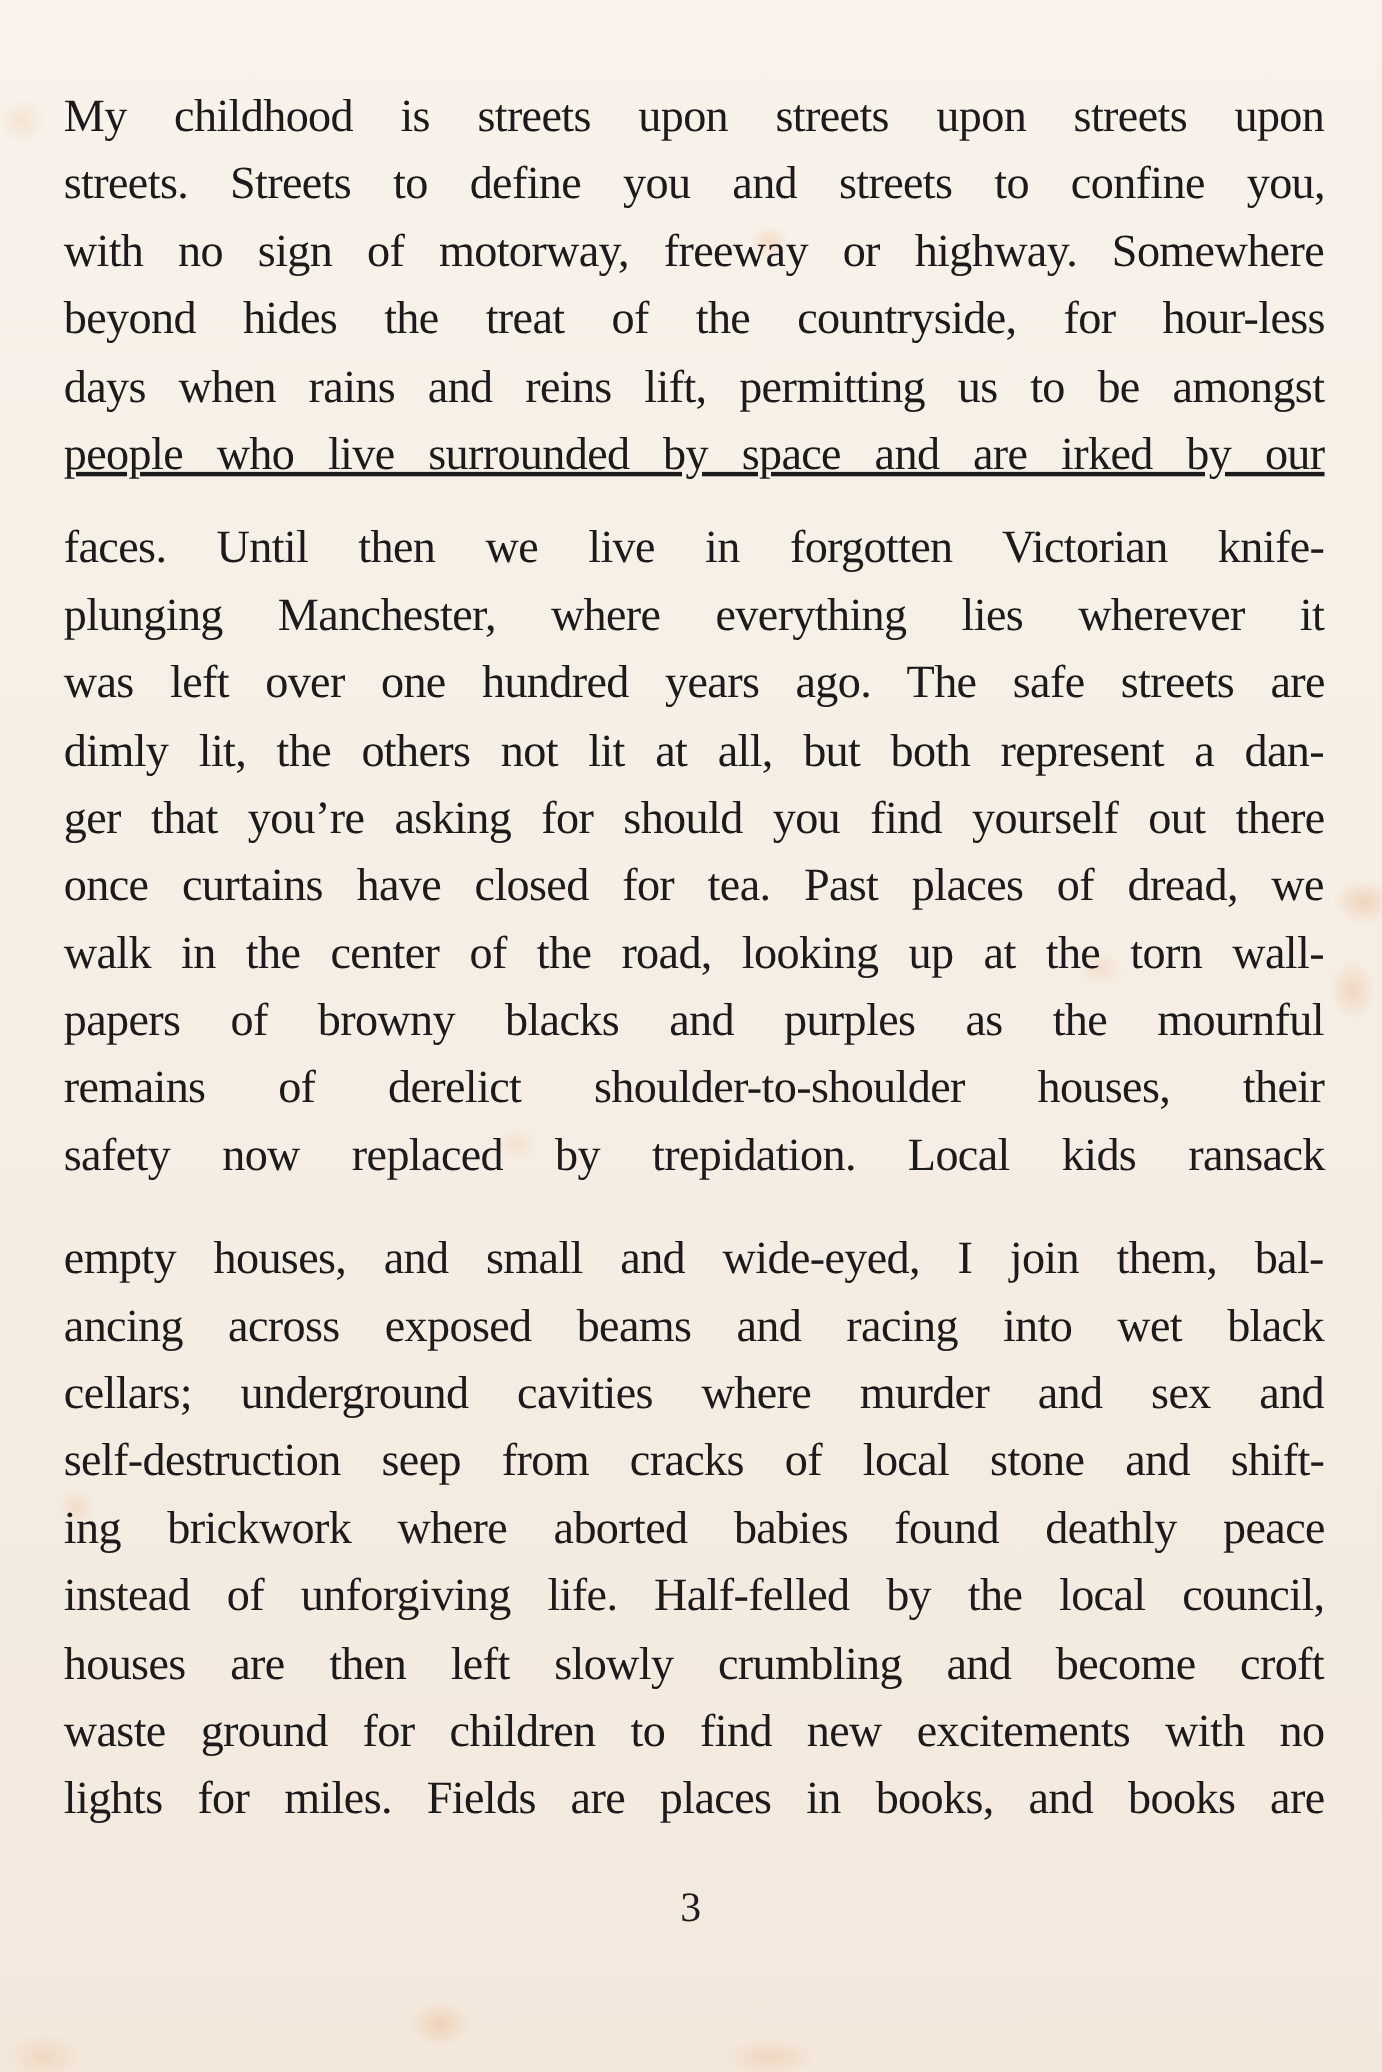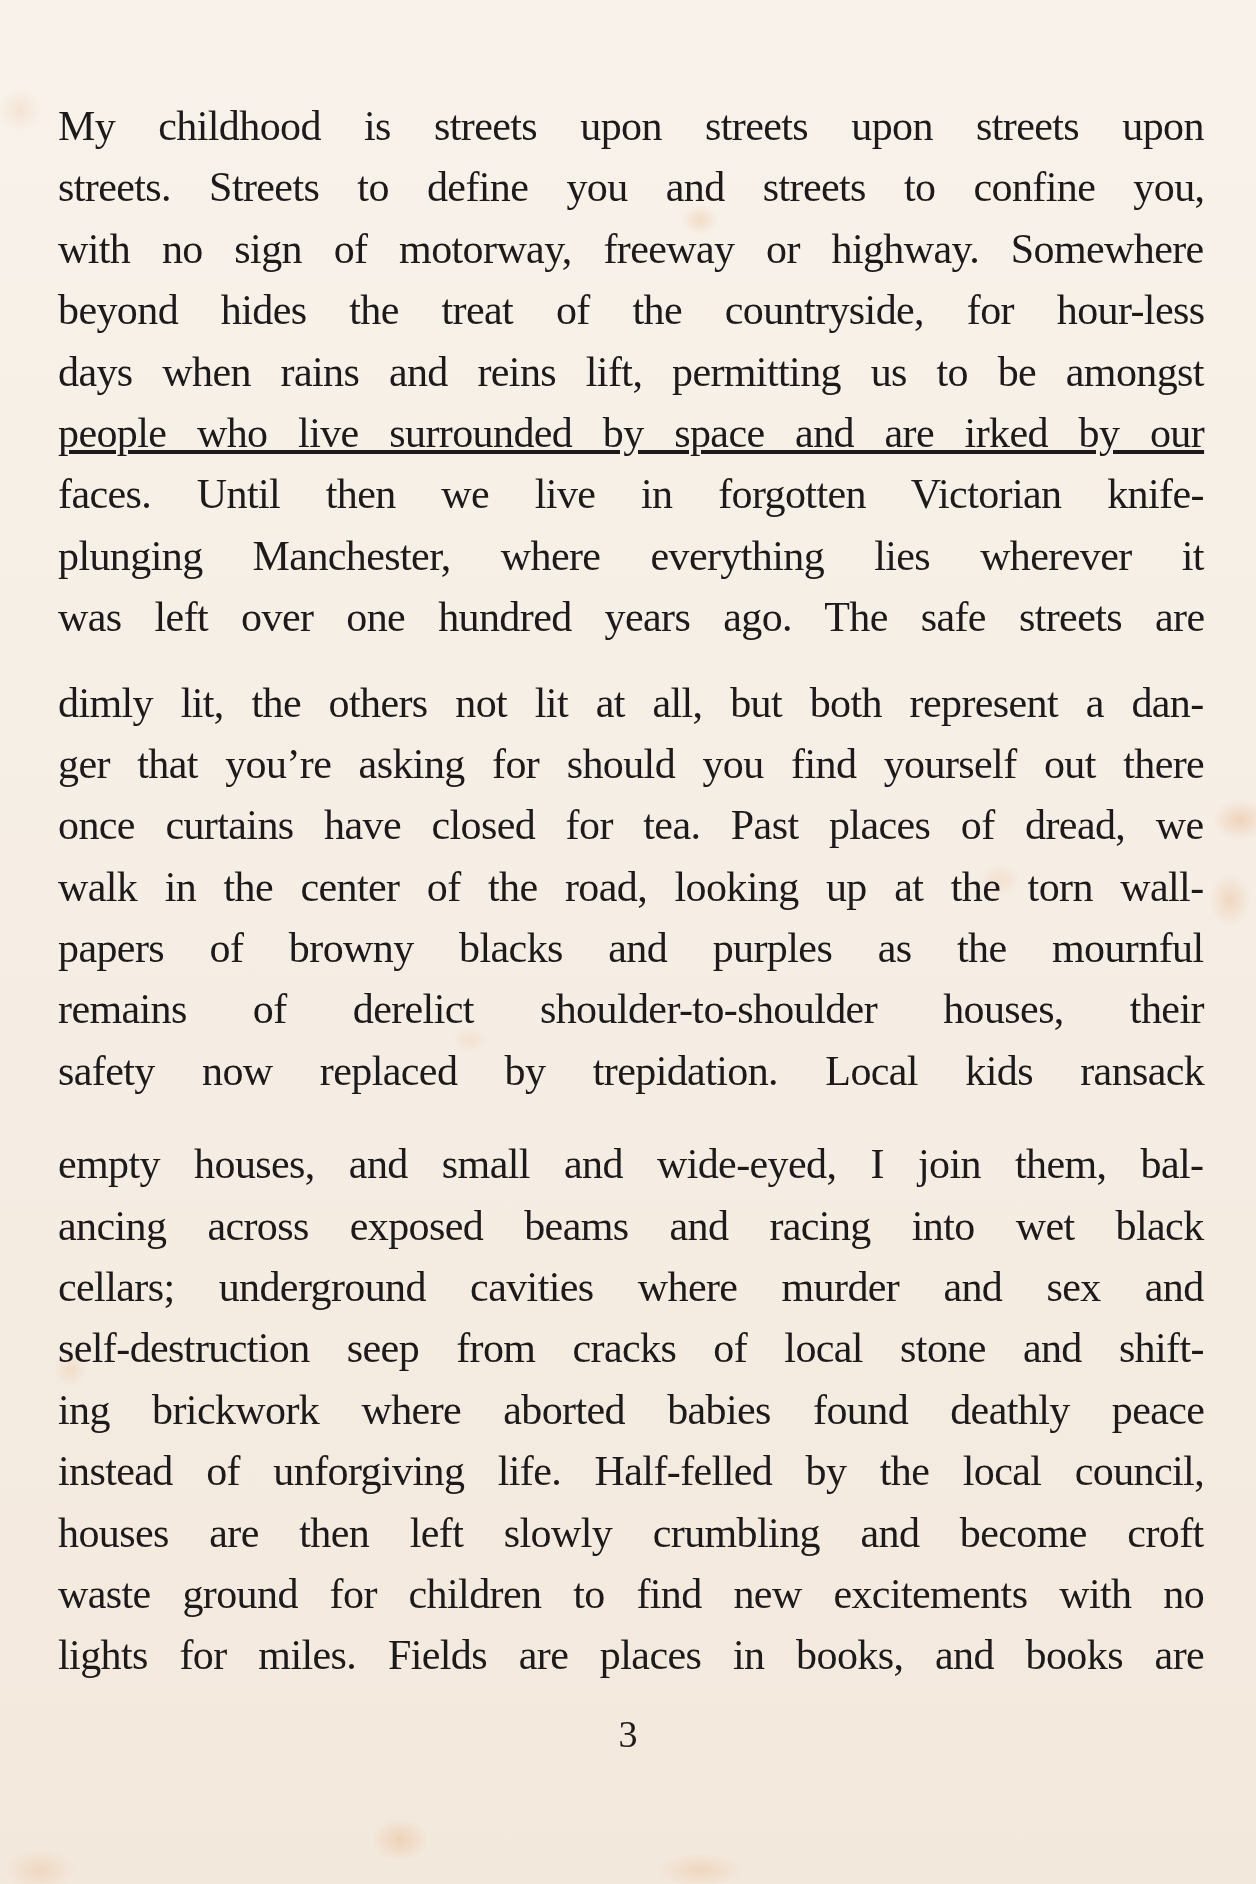--- a/index.html
+++ b/index.html
@@ -23,21 +23,21 @@
       radial-gradient(ellipse 50px 30px at 40px 1870px, rgba(230,165,110,0.25), transparent 70%),
       radial-gradient(ellipse 30px 30px at 20px 110px, rgba(230,170,120,0.20), transparent 70%),
       radial-gradient(ellipse 24px 24px at 70px 1370px, rgba(230,170,120,0.22), transparent 70%),
       radial-gradient(ellipse 30px 26px at 1000px 880px, rgba(230,170,120,0.20), transparent 70%),
       radial-gradient(ellipse 26px 20px at 470px 1040px, rgba(230,170,120,0.18), transparent 70%),
       linear-gradient(180deg, #f8f2ea 0%, #f5ede3 60%, #f3e8dc 100%);
   }
   .text-block {
     position: absolute;
     left: 58px;
-    top: 96px;
+    top: 76px;
     width: 1146px;
     font-family: "Liberation Serif", "DejaVu Serif", serif;
     font-size: 42px;
     line-height: 61.4px;
     color: #1d1a1c;
   }
   .line {
     display: block;
     white-space: nowrap;
     text-align: justify;
@@ -62,24 +62,24 @@
 
 <div class="paper"></div>
 
 <div class="text-block">
   <span class="line" style="white-space: nowrap; display: block; word-spacing: 33.25px; text-align: left; text-align-last: left;">My childhood is streets upon streets upon streets upon</span>
   <span class="line" style="white-space: nowrap; display: block; word-spacing: 28.2222px; text-align: left; text-align-last: left;">streets. Streets to define you and streets to confine you,</span>
   <span class="line" style="white-space: nowrap; display: block; word-spacing: 21.75px; text-align: left; text-align-last: left;">with no sign of motorway, freeway or highway. Somewhere</span>
   <span class="line" style="white-space: nowrap; display: block; word-spacing: 32.875px; text-align: left; text-align-last: left;">beyond hides the treat of the countryside, for hour-less</span>
   <span class="line" style="white-space: nowrap; display: block; word-spacing: 19.8px; text-align: left; text-align-last: left;">days when rains and reins lift, permitting us to be amongst</span>
   <span class="line" style="white-space: nowrap; display: block; word-spacing: 20.7px; text-align: left; text-align-last: left; text-decoration: underline;">people who live surrounded by space and are irked by our</span>
-  <span class="line" style="white-space: nowrap; display: block; word-spacing: 35.75px; text-align: left; text-align-last: left;">faces. Until then we live in forgotten Victorian knife-</span>
+  <span class="line" style="white-space: nowrap; display: block; word-spacing: 35.75px; text-align: left; text-align-last: left; margin-top: 24px;">faces. Until then we live in forgotten Victorian knife-</span>
   <span class="line" style="white-space: nowrap; display: block; word-spacing: 40.1667px; text-align: left; text-align-last: left;">plunging Manchester, where everything lies wherever it</span>
   <span class="line" style="white-space: nowrap; display: block; word-spacing: 23.1px; text-align: left; text-align-last: left;">was left over one hundred years ago. The safe streets are</span>
-  <span class="line" style="white-space: nowrap; display: block; word-spacing: 17.75px; text-align: right; text-align-last: left; margin-top: 24px;">dimly lit, the others not lit at all, but both represent a dan-</span>
+  <span class="line" style="white-space: nowrap; display: block; word-spacing: 17.75px; text-align: right; text-align-last: left;">dimly lit, the others not lit at all, but both represent a dan-</span>
   <span class="line" style="white-space: nowrap; display: block; word-spacing: 17.5px; text-align: left; text-align-last: left;">ger that you’re asking for should you find yourself out there</span>
   <span class="line" style="white-space: nowrap; display: block; word-spacing: 20.6px; text-align: left; text-align-last: left;">once curtains have closed for tea. Past places of dread, we</span>
   <span class="line" style="white-space: nowrap; display: block; word-spacing: 17.5px; text-align: left; text-align-last: left;">walk in the center of the road, looking up at the torn wall-</span>
   <span class="line" style="white-space: nowrap; display: block; word-spacing: 35.625px; text-align: left; text-align-last: left;">papers of browny blacks and purples as the mournful</span>
   <span class="line" style="white-space: nowrap; display: block; word-spacing: 56.2px; text-align: left; text-align-last: left;">remains of derelict shoulder-to-shoulder houses, their</span>
   <span class="line" style="white-space: nowrap; display: block; word-spacing: 37.4286px; text-align: left; text-align-last: left;">safety now replaced by trepidation. Local kids ransack</span>
   <span class="line" style="white-space: nowrap; display: block; word-spacing: 24.2222px; text-align: left; text-align-last: left; margin-top: 32px;">empty houses, and small and wide-eyed, I join them, bal-</span>
   <span class="line" style="white-space: nowrap; display: block; word-spacing: 31.125px; text-align: left; text-align-last: left;">ancing across exposed beams and racing into wet black</span>
   <span class="line" style="white-space: nowrap; display: block; word-spacing: 34.2857px; text-align: left; text-align-last: left;">cellars; underground cavities where murder and sex and</span>
   <span class="line" style="white-space: nowrap; display: block; word-spacing: 27.25px; text-align: left; text-align-last: left;">self-destruction seep from cracks of local stone and shift-</span>

